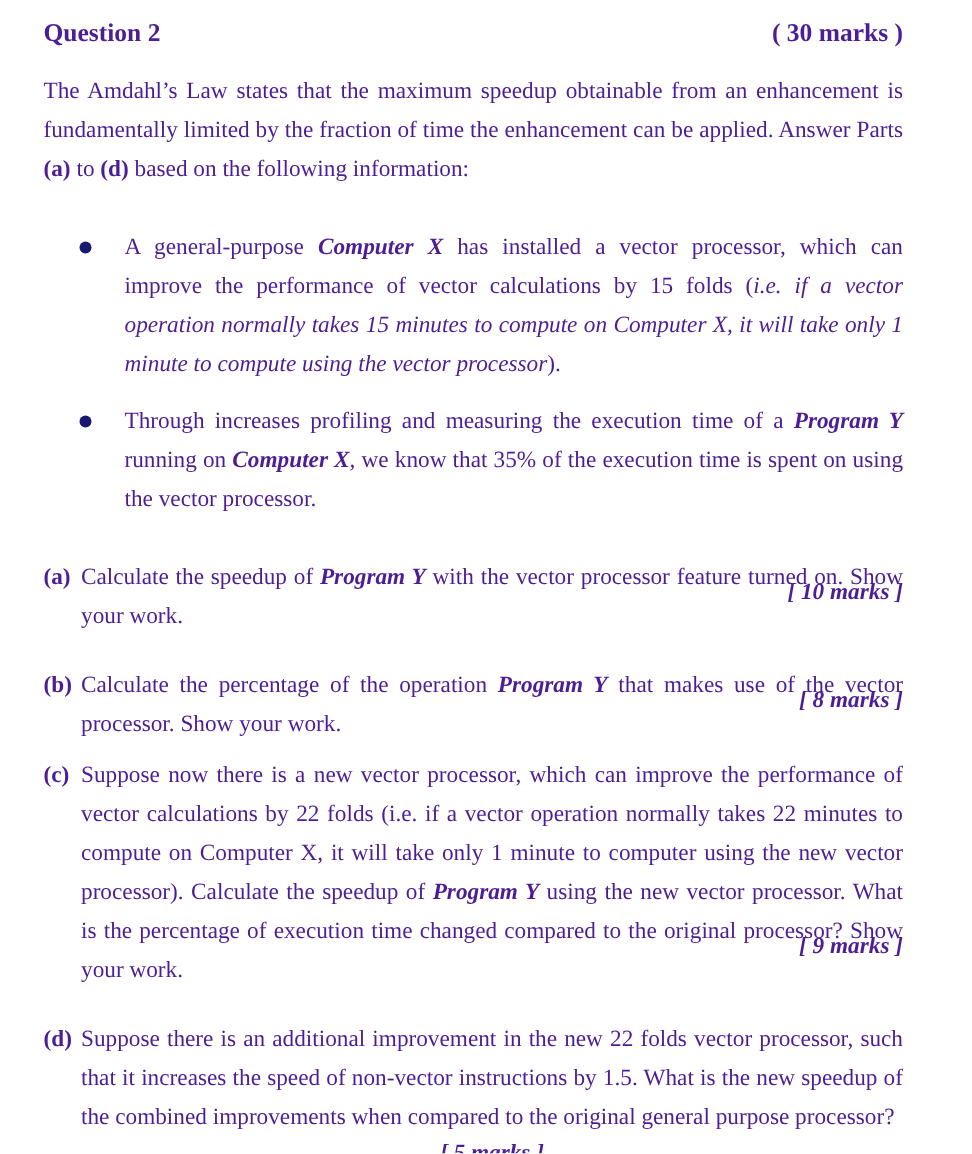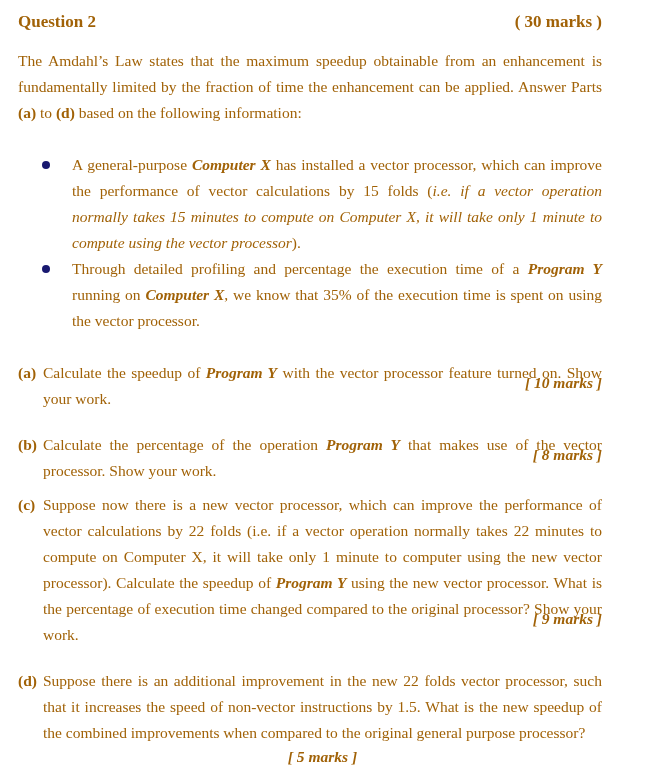--- a/index.html
+++ b/index.html
@@ -26,20 +26,21 @@
     text-align:justify;
     line-height:26px;
   }
   .intro{margin-top:14px;}
   .bullets{margin-top:26px;}
   .bullet{
     position:relative;
     padding-left:54px;
     text-align:justify;
     line-height:26px;
+    margin-top:12px;
   }
   .dot{
     position:absolute;
     left:24px;top:9px;
     width:8px;height:8px;
     border-radius:50%;
     background:#191970;
   }
   .sec{
     position:relative;
@@ -72,37 +73,37 @@
   .mt-sec-b{margin-top:20px;}
   .mt-sec-c{margin-top:8px;}
   .mt-sec-d{margin-top:20px;}
   .b{font-weight:700;}
   .i{font-style:italic;}
   .bi{font-weight:700;font-style:italic;}
 </style>
 </head>
 <body>
 
-<div class="page" style="color: #a16207;">
+<div class="page" style="color: #4c1d95; padding-left: 29px;">
 
   <div class="header">
     <span>Question 2</span>
     <span>( 30 marks )</span>
   </div>
 
   <div class="para intro"><span>The Amdahl’s Law states that the maximum speedup obtainable from an enhancement is fundamentally limited by the fraction of time the enhancement can be applied.  Answer Parts </span><span class="b">(a)</span><span> to </span><span class="b">(d)</span><span> based on the following information:</span></div>
 
   <div class="bullets">
     <div class="bullet">
       <span class="dot" style="background: rgb(25, 25, 112);"></span>
       <span><span>A general-purpose </span><span class="bi">Computer X</span><span> has installed a vector processor, which can improve the performance of vector calculations by 15 folds (</span><span class="i">i.e. if a vector operation normally takes 15 minutes to compute on Computer X, it will take only 1 minute to compute using the vector processor</span><span>).</span></span>
     </div>
     <div class="bullet">
       <span class="dot" style="background: rgb(25, 25, 112);"></span>
-      <span><span>Through detailed profiling and percentage the execution time of a </span><span class="bi">Program Y</span><span> running on </span><span class="bi">Computer X</span><span>, we know that 35% of the execution time is spent on using the vector processor.</span></span>
+      <span><span>Through increases profiling and measuring the execution time of a </span><span class="bi">Program Y</span><span> running on </span><span class="bi">Computer X</span><span>, we know that 35% of the execution time is spent on using the vector processor.</span></span>
     </div>
   </div>
 
   <div class="sec mt-sec-a">
     <span class="sec-label">(a)</span>
     <div class="sec-body">
       <span><span>Calculate the speedup of </span><span class="bi">Program Y</span><span> with the vector processor feature turned on.   Show your work.</span></span>
       <span class="marks marks-abs">[ 10 marks ]</span>
     </div>
   </div>

